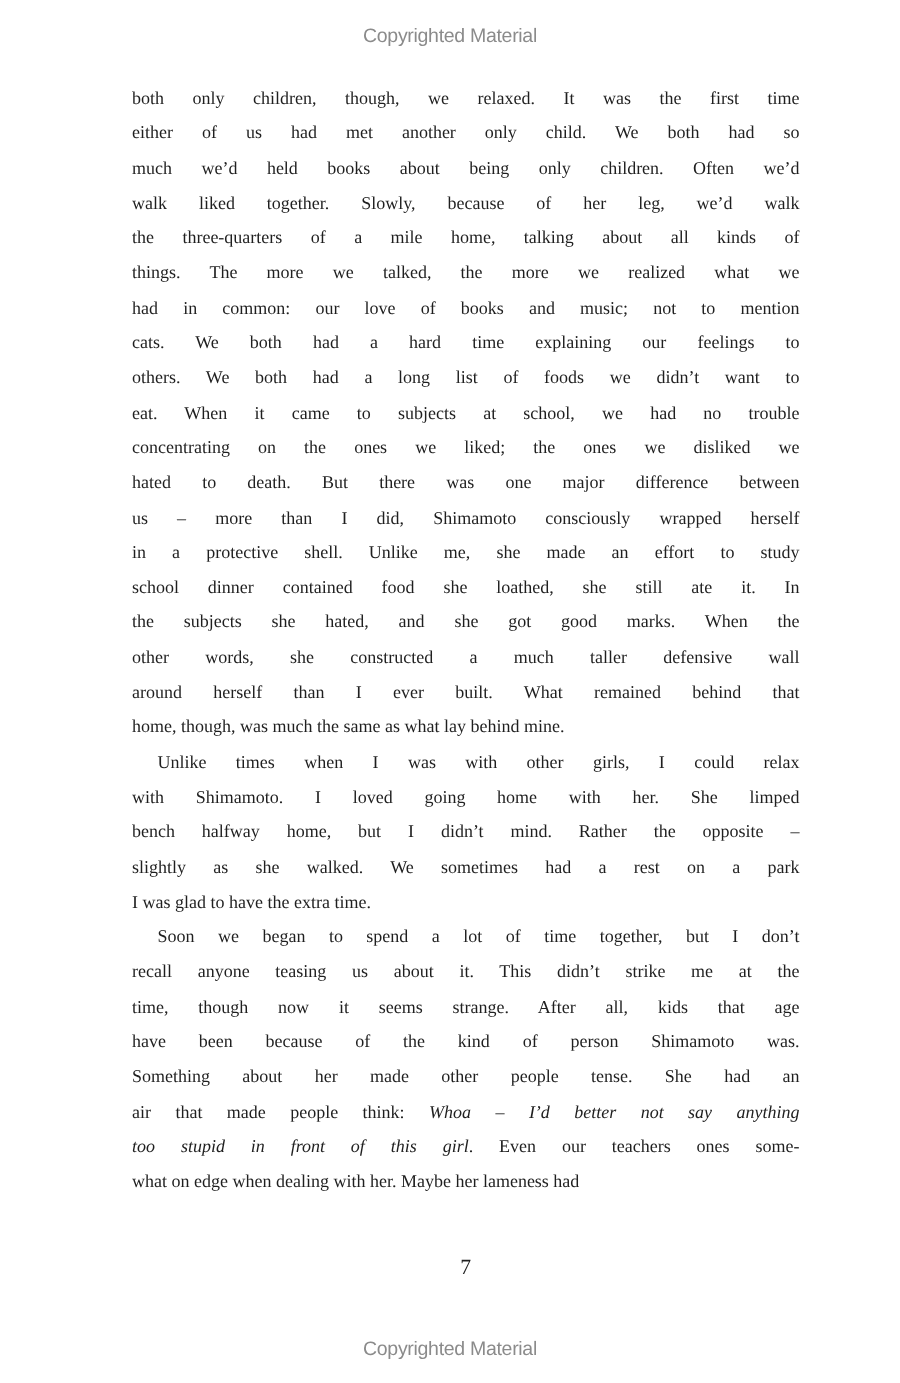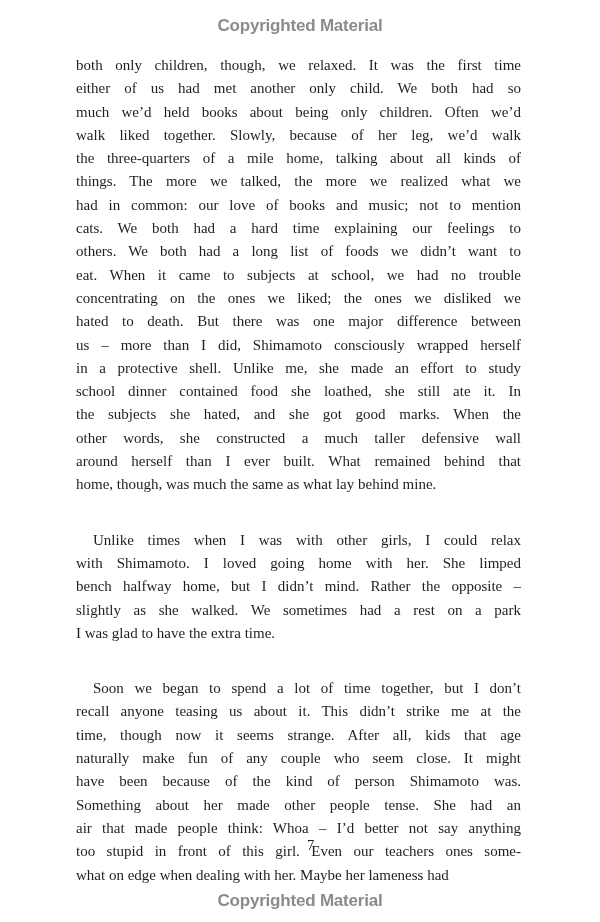--- a/index.html
+++ b/index.html
@@ -10,45 +10,45 @@
     background: var(--page-bg, #ffffff);
     overflow: hidden;
     font-family: "Liberation Serif", serif;
   }
   .copyright-banner {
     position: absolute;
     left: 0;
     width: 600px;
     text-align: center;
     font-family: "Liberation Sans", sans-serif;
-    font-weight: bold;
-    font-size: 17px;
+    font-weight: normal;
+    font-size: 13px;
     letter-spacing: -0.2px;
     color: var(--copyright-color, #8b8b8b);
   }
   .copyright-banner.top { top: 16px; }
   .copyright-banner.bottom { top: 891px; }
   .body-text {
     position: absolute;
     top: 54px;
-    left: 76px;
+    left: 88px;
     width: 445px;
-    font-size: 15px;
+    font-size: 12px;
     line-height: 23.3px;
     color: var(--text-color, #1f1f1f);
   }
   .para { margin: 0; }
   .line {
     text-align: justify;
     text-align-last: justify;
     white-space: normal;
   }
   .line.last { text-align-last: left; }
-  .line.indent { text-indent: 17px; margin-top: 32px; }
-  .italic { }
+  .line.indent { text-indent: 17px; }
+  .italic { font-style: italic; }
   .page-number {
     position: absolute;
     top: 837px;
     left: 88px;
     width: 445px;
     text-align: center;
     font-size: 14.5px;
     color: var(--text-color, #1f1f1f);
   }
 </style>
@@ -85,21 +85,20 @@
         <div class="line indent"><span>Unlike times when I was with other girls, I could relax</span></div>
         <div class="line"><span>with Shimamoto. I loved going home with her. She limped</span></div>
         <div class="line"><span>bench halfway home, but I didn’t mind. Rather the opposite –</span></div>
         <div class="line"><span>slightly as she walked. We sometimes had a rest on a park</span></div>
         <div class="line last"><span>I was glad to have the extra time.</span></div>
       </div>
       <div class="para">
         <div class="line indent"><span>Soon we began to spend a lot of time together, but I don’t</span></div>
         <div class="line"><span>recall anyone teasing us about it. This didn’t strike me at the</span></div>
         <div class="line"><span>time, though now it seems strange. After all, kids that age</span></div>
-        <div class="line"><span>naturally make fun of any couple who seem close. It might</span></div>
         <div class="line"><span>have been because of the kind of person Shimamoto was.</span></div>
         <div class="line"><span>Something about her made other people tense. She had an</span></div>
         <div class="line"><span>air that made people think: </span><span class="italic">Whoa – I’d better not say anything</span></div>
         <div class="line"><span class="italic">too stupid in front of this girl</span><span>. Even our teachers ones some-</span></div>
         <div class="line last"><span>what on edge when dealing with her. Maybe her lameness had</span></div>
       </div>
     </div>
 
   <div class="page-number">7</div>
 

